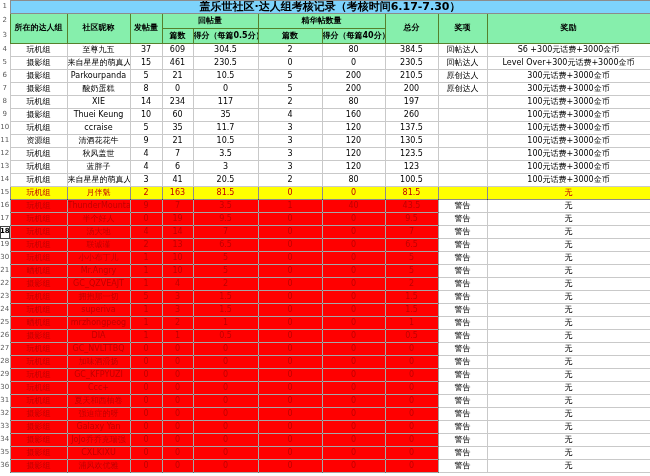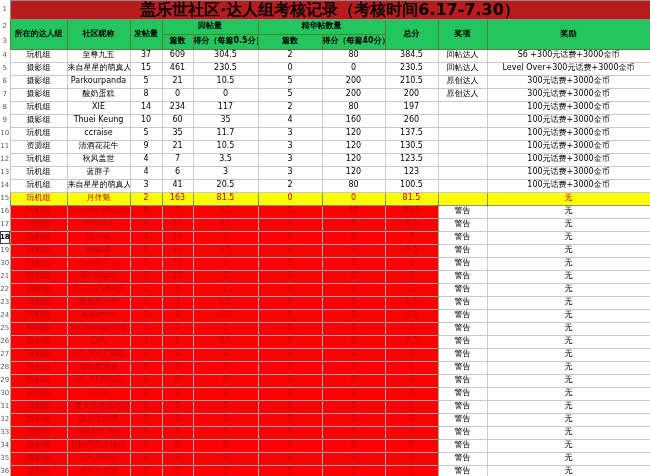--- a/index.html
+++ b/index.html
@@ -9,25 +9,25 @@
      white-space:nowrap;font-size:8px;line-height:1.1;}
   
   col.cg{width:10px;} col.c1{width:57px;} col.c2{width:63px;} col.c3{width:32px;}
   col.c4{width:31px;} col.c5{width:65px;} col.c6{width:64px;} col.c7{width:63px;}
   col.c8{width:53px;} col.c9{width:49px;} col.c10{width:163px;}
   
   td.gut{border:none;background:#fff;color:#5a5a5a;font-size:7px;}
   td.gut.sel{font-weight:bold;color:#000;outline:1px solid #444;outline-offset:-1px;text-align:center;}
   
   tr.titlerow{height:12px;}
-  td.title{background:#b91c1c;font-weight:bold;font-size:16px;color:#000;
+  td.title{background:#7dd3fc;font-weight:bold;font-size:11px;color:#000;
            border:1px solid #8c8c8c;}
   
   tr.headrow{height:15px;}
-  td.hd{background:#22c55e;color:#000;font-weight:bold;border:1px solid #55802c;}
+  td.hd{background:#86efac;color:#000;font-weight:bold;border:1px solid #55802c;}
   
   tr.dr{height:13px;}
   tr.w td.c{background:#ffffff;color:#000;border:1px solid #c9c9c9;}
   tr.y td.c{background:#ffff00;color:#c00000;border:1px solid rgba(0,0,0,0.45);}
   tr.r td.c{background:#ff0000;color:#c00000;border:1px solid rgba(0,0,0,0.35);}
   tr.r td.c.plain, tr.w td.c.plain{background:#ffffff;color:#000;border:1px solid #c9c9c9;}
 </style>
 </head>
 <body>
 

